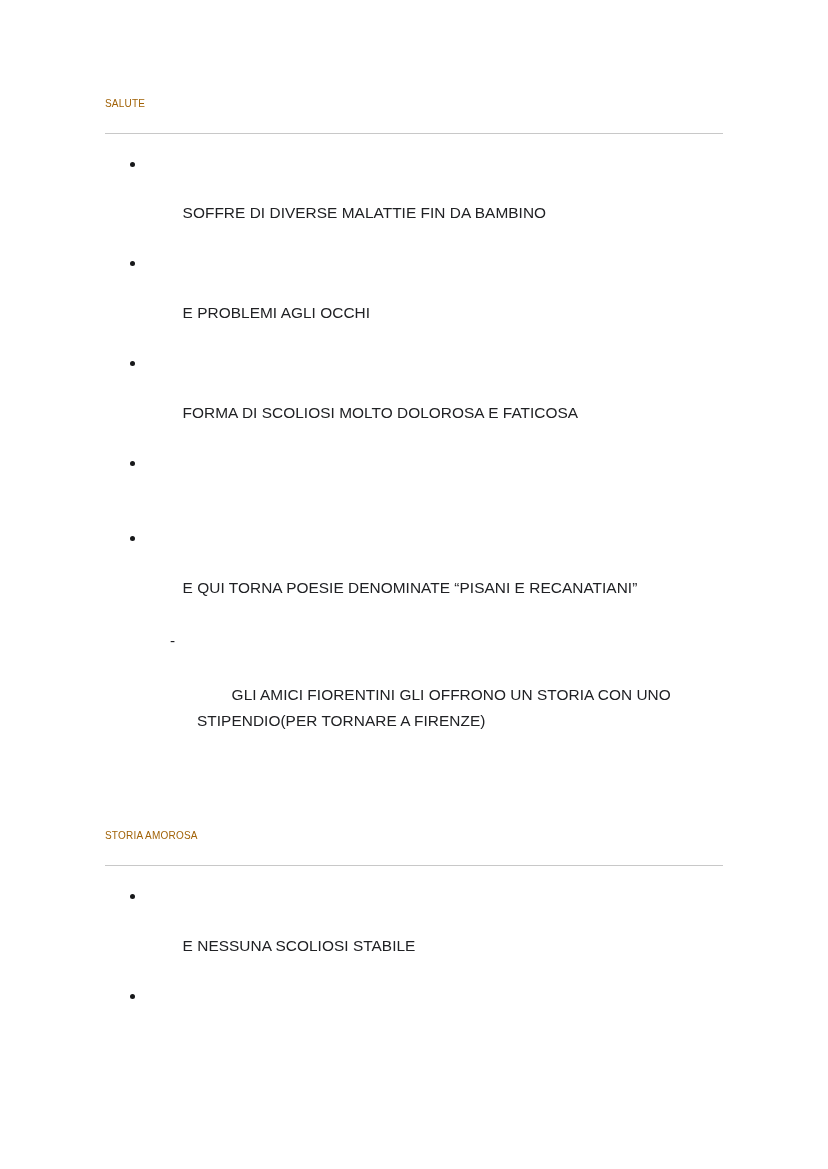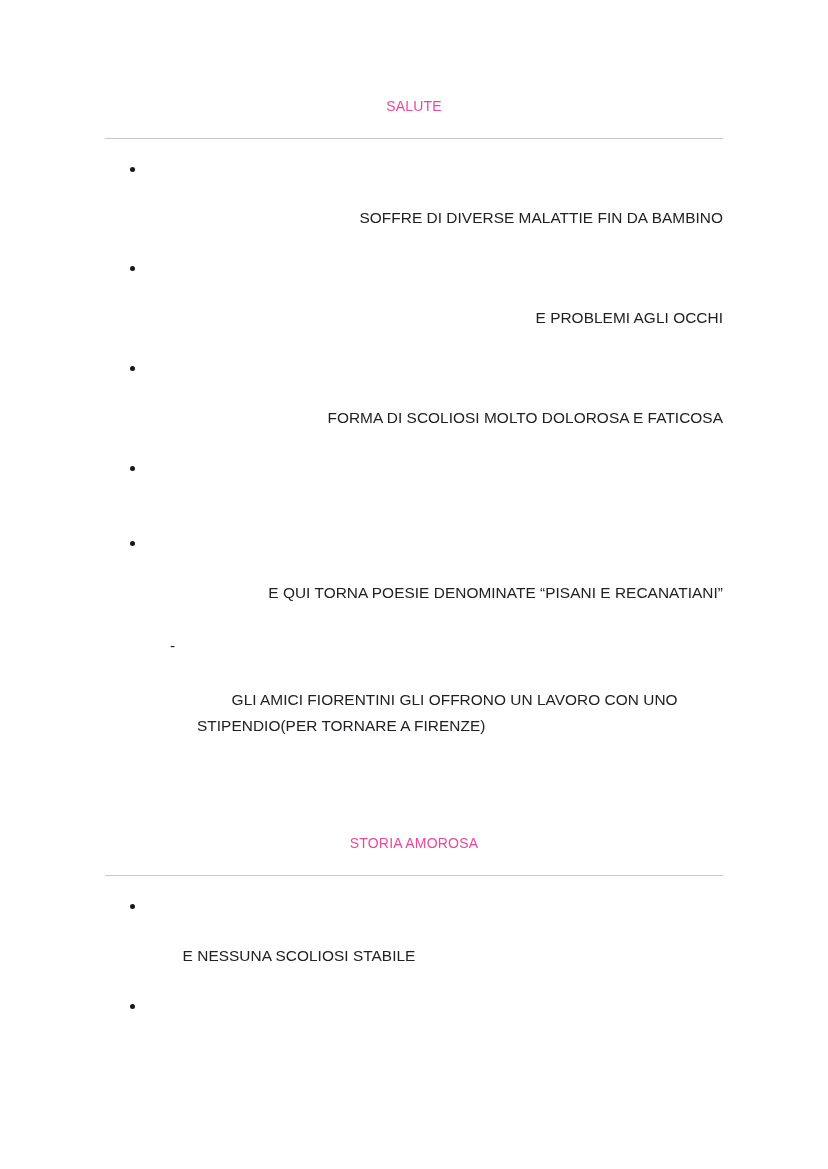--- a/index.html
+++ b/index.html
@@ -19,23 +19,22 @@
     height: 1169px;
     background: #ffffff;
     box-sizing: border-box;
     padding: 0 105px;
     overflow: hidden;
   }
   .section {
     width: 618px;
   }
   .section-heading {
-    text-align: center;
-    color: #ec4899;
-    font-size: 14px;
+    color: #a16207;
+    font-size: 10px;
     letter-spacing: 0.2px;
     line-height: 1.25;
   }
   .rule {
     border: 0;
     border-top: 1px solid #c8c8c8;
     margin: 0;
     width: 100%;
     height: 0;
   }
@@ -81,21 +80,21 @@
     left: 65px;
     top: 0;
     font-size: 15.4px;
     line-height: 1.75;
     color: #202124;
   }
 
   
   .sec-salute           { padding-top: 98px; }
   .sec-salute .section-heading   { margin-bottom: 22px; }
-  .sec-salute ul.items           { margin-top: 18px; text-align: right; }
+  .sec-salute ul.items           { margin-top: 18px; }
   .sec-salute ul.subitems        { margin-top: 2px; }
 
   .sec-storia           { padding-top: 36px; }
   .sec-storia .section-heading   { margin-bottom: 22px; margin-top: 32px; }
   .sec-storia ul.items           { margin-top: 18px; }
 </style>
 </head>
 <body>
 
 <div class="page">
@@ -120,21 +119,21 @@
         <span class="bullet-dot"></span>
       </li>
       <li class="item">
         <span class="bullet-dot"></span>
         <span>E QUI TORNA POESIE DENOMINATE “PISANI E RECANATIANI”</span>
       </li>
     </ul>
     <ul class="subitems">
       <li class="subitem">
         <span class="bullet-dash">-</span>
-        <span>GLI AMICI FIORENTINI GLI OFFRONO UN LAVORO CON UNO STIPENDIO(PER TORNARE A FIRENZE)</span>
+        <span>GLI AMICI FIORENTINI GLI OFFRONO UN STORIA CON UNO STIPENDIO(PER TORNARE A FIRENZE)</span>
       </li>
     </ul>
   </div>
 
   <div class="section sec-storia">
     <div class="section-heading">STORIA AMOROSA</div>
     <hr class="rule">
     <ul class="items">
       <li class="item">
         <span class="bullet-dot"></span>

